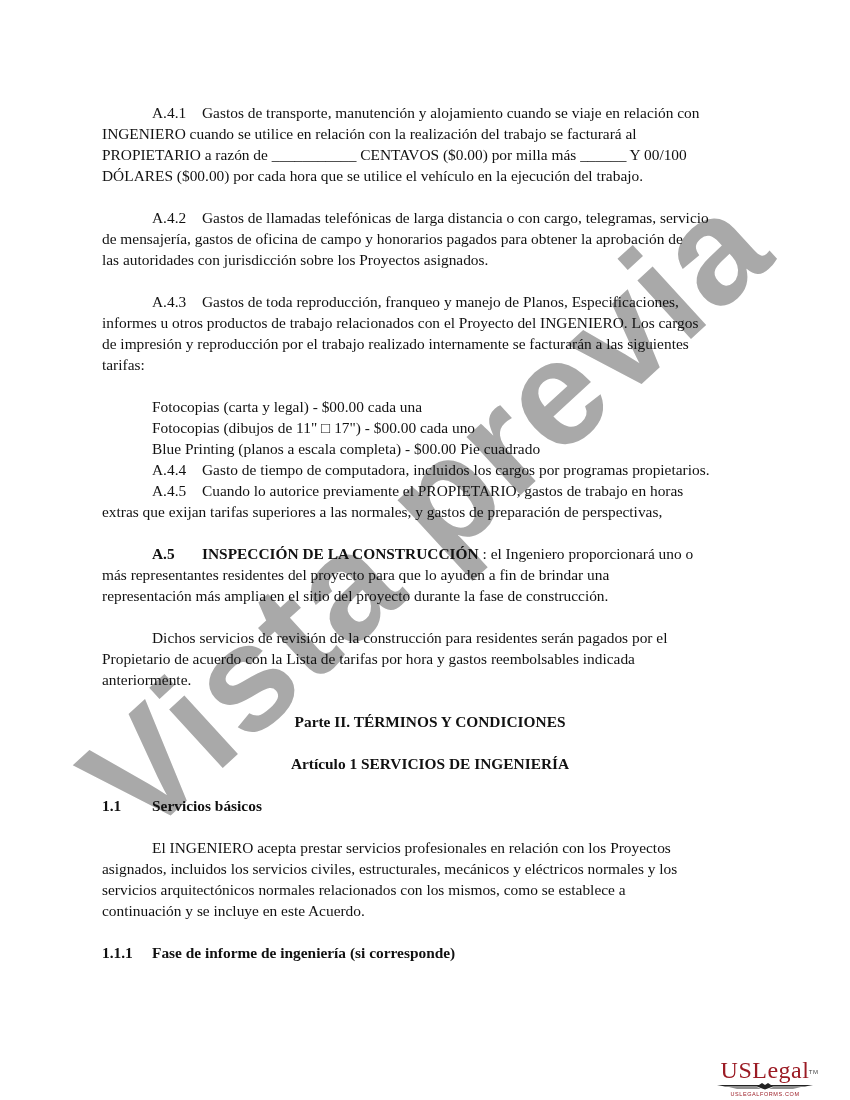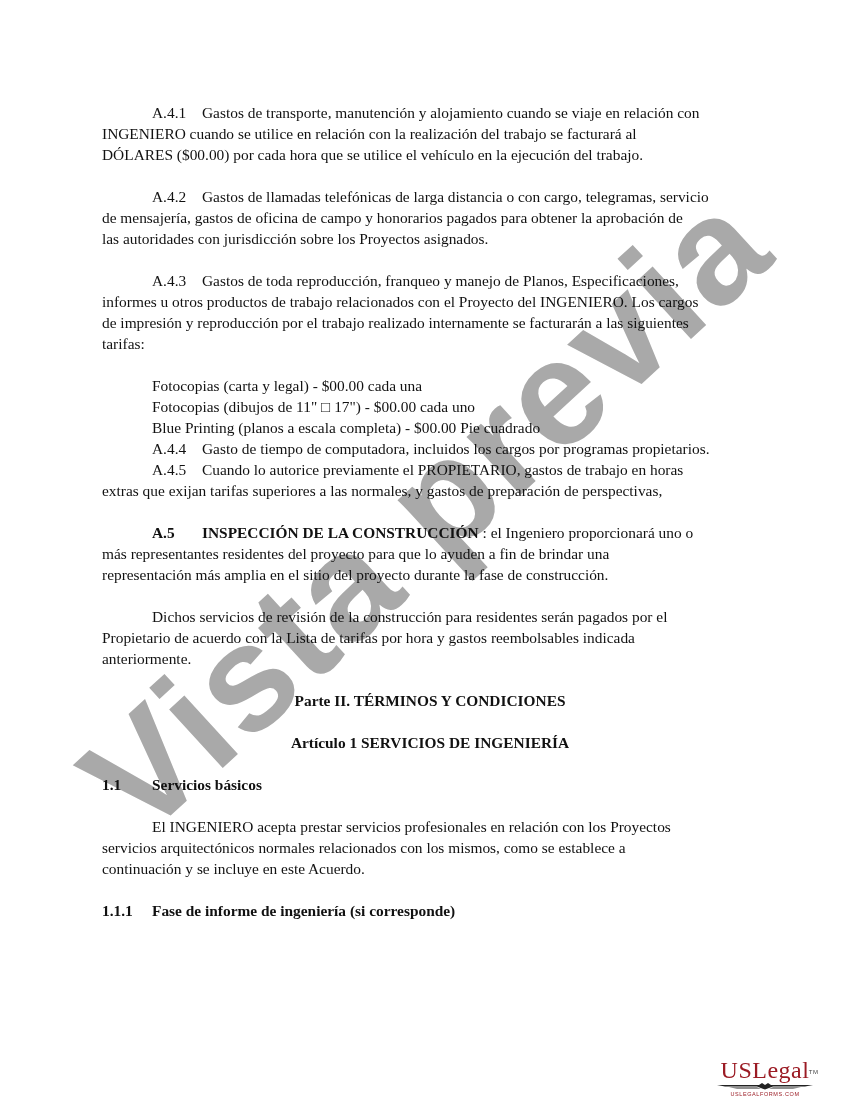--- a/index.html
+++ b/index.html
@@ -114,20 +114,21 @@
 
 <div class="page">
 
   <div class="watermark">Vista previa</div>
 
   <div class="content">
 
     <div>
       <p class="indent"><span class="tab-num">A.4.1</span><span>Gastos de transporte, manutención y alojamiento cuando se viaje en relación con</span></p>
       <p>INGENIERO cuando se utilice en relación con la realización del trabajo se facturará al</p>
+      <p>PROPIETARIO a razón de ___________ CENTAVOS ($0.00) por milla más ______ Y 00/100</p>
       <p>DÓLARES ($00.00) por cada hora que se utilice el vehículo en la ejecución del trabajo.</p>
     </div>
     <div class="gap"></div>
 
     <div>
       <p class="indent"><span class="tab-num">A.4.2</span><span>Gastos de llamadas telefónicas de larga distancia o con cargo, telegramas, servicio</span></p>
       <p>de mensajería, gastos de oficina de campo y honorarios pagados para obtener la aprobación de</p>
       <p>las autoridades con jurisdicción sobre los Proyectos asignados.</p>
     </div>
     <div class="gap"></div>
@@ -172,20 +173,21 @@
 
     <p class="center">Parte II. TÉRMINOS Y CONDICIONES</p>
     <div class="gap"></div>
     <p class="center">Artículo 1 SERVICIOS DE INGENIERÍA</p>
     <div class="gap"></div>
 
     <p class="sec-head"><span class="num-head">1.1</span><span>Servicios básicos</span></p>
     <div class="gap"></div>
     <div>
       <p class="indent">El INGENIERO acepta prestar servicios profesionales en relación con los Proyectos</p>
+      <p>asignados, incluidos los servicios civiles, estructurales, mecánicos y eléctricos normales y los</p>
       <p>servicios arquitectónicos normales relacionados con los mismos, como se establece a</p>
       <p>continuación y se incluye en este Acuerdo.</p>
     </div>
     <div class="gap"></div>
 
     <p class="sec-head"><span class="num-head">1.1.1</span><span>Fase de informe de ingeniería (si corresponde)</span></p>
     <div class="gap"></div>
   </div>
 
   <div class="logo">

